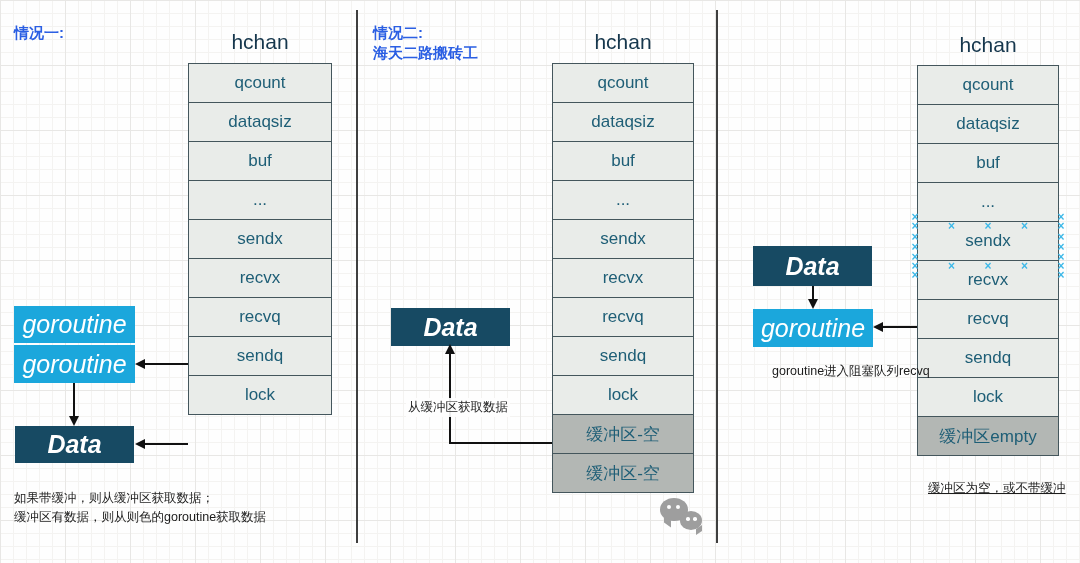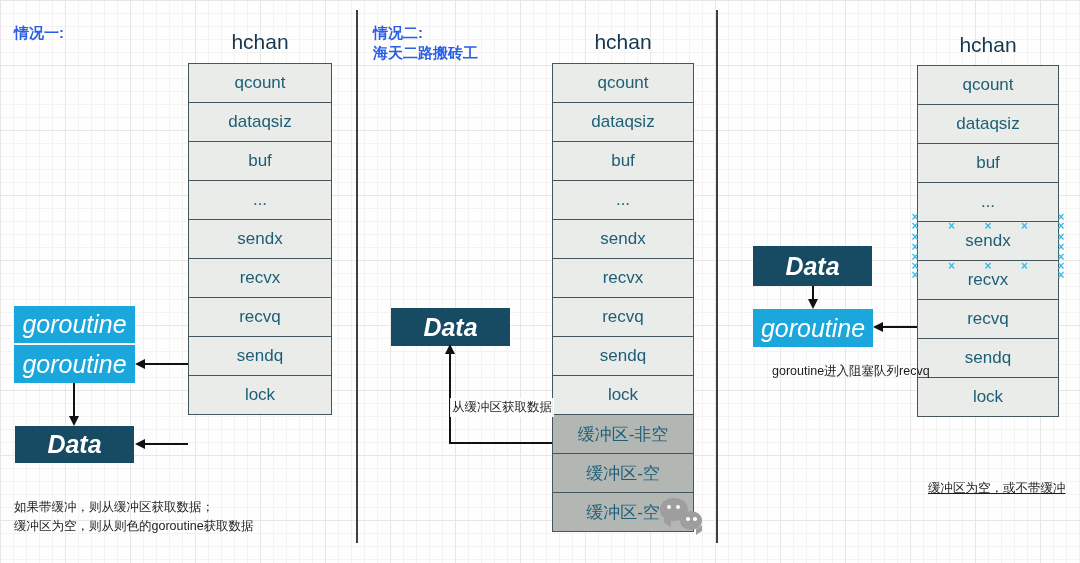--- a/index.html
+++ b/index.html
@@ -44,21 +44,21 @@
   .box.data { background:#174a63; font-weight:bold; }
 
   .hline { position:absolute; height:2px; background:#111; }
   .vline { position:absolute; width:2px; background:#111; }
   .ah { position:absolute; width:0; height:0; }
   .ah-left  { border-top:5px solid transparent; border-bottom:5px solid transparent; border-right:10px solid #111; }
   .ah-down  { border-left:5px solid transparent; border-right:5px solid transparent; border-top:10px solid #111; }
   .ah-up    { border-left:5px solid transparent; border-right:5px solid transparent; border-bottom:10px solid #111; }
 
   .note { position:absolute; color:#1c1c1c; font-size:12.5px; line-height:19px; }
-  .note.bg { background:rgba(254,254,254,.92); padding:0 2px;margin-left:44px; }
+  .note.bg { background:rgba(254,254,254,.92); padding:0 2px; }
 
   .sel-overlay { position:absolute; }
   .sel-overlay i {
     position:absolute; transform:translate(-50%,-50%); font-style:normal;
     color:#3fb9e8; font-size:12px; font-weight:bold; line-height:1;
   }
   .sel-overlay i::before { content:"\00d7"; }
 
   .watermark { position:absolute; display:flex; align-items:center; color:#a5a5a5; }
   .wm-text { font-size:32px; letter-spacing:1px; white-space:nowrap; }
@@ -120,37 +120,36 @@
 
   <div class="hline" style="left:143px; top:363px; width:45px;"></div>
   <div class="ah ah-left" style="left:135px; top:359px;"></div>
 
   <div class="hline" style="left:143px; top:443px; width:45px;"></div>
   <div class="ah ah-left" style="left:135px; top:439px;"></div>
 
   <div class="vline" style="left:73px; top:383px; height:35px;"></div>
   <div class="ah ah-down" style="left:69px; top:416px;"></div>
 
-  <div class="note" style="left:14px; top:489px;margin-top:9px;"><span>如果带缓冲，则从缓冲区获取数据；</span><br><span>缓冲区为空，则从则色的goroutine获取数据</span></div>
+  <div class="note" style="left:14px; top:489px;"><span>如果带缓冲，则从缓冲区获取数据；</span><br><span>缓冲区有数据，则从则色的goroutine获取数据</span></div>
 
   <div class="case-label" style="left:373px; top:23px;"><span>情况二:</span><br><span>海天二路搬砖工</span></div>
 
   <div class="struct-title" style="left:552px; top:30px; width:142px;">hchan</div>
 
   <div class="struct-table" style="left:552px; top:64px; width:142px;">
     <div class="srow">qcount</div>
     <div class="srow">dataqsiz</div>
     <div class="srow">buf</div>
     <div class="srow">...</div>
     <div class="srow">sendx</div>
     <div class="srow">recvx</div>
     <div class="srow">recvq</div>
     <div class="srow">sendq</div>
     <div class="srow">lock</div>
-    <div class="srow dark">缓冲区-非空</div>
     <div class="srow dark">缓冲区-空</div>
     <div class="srow dark">缓冲区-空</div>
   </div>
 
   <div class="box data" style="left:391px; top:308px; width:119px; height:38px;">Data</div>
 
   <div class="hline" style="left:449px; top:442px; width:103px;"></div>
   <div class="vline" style="left:449px; top:352px; height:92px;"></div>
   <div class="ah ah-up" style="left:445px; top:344px;"></div>
   <div class="note bg" style="left:406px; top:398px;">从缓冲区获取数据</div>
@@ -161,20 +160,21 @@
   <div class="struct-table" style="left:917px; top:66px; width:142px;">
     <div class="srow">qcount</div>
     <div class="srow">dataqsiz</div>
     <div class="srow">buf</div>
     <div class="srow">...</div>
     <div class="srow">sendx</div>
     <div class="srow">recvx</div>
     <div class="srow">recvq</div>
     <div class="srow">sendq</div>
     <div class="srow">lock</div>
+    <div class="srow dark">缓冲区empty</div>
   </div>
 
   <div class="sel-overlay" style="left:915px; top:226px; width:146px; height:40px;">
     <i style="left:0%; top:0%;"></i>
     <i style="left:25%; top:0%;"></i>
     <i style="left:50%; top:0%;"></i>
     <i style="left:75%; top:0%;"></i>
     <i style="left:100%; top:0%;"></i>
     <i style="left:0%; top:100%;"></i>
     <i style="left:25%; top:100%;"></i>

